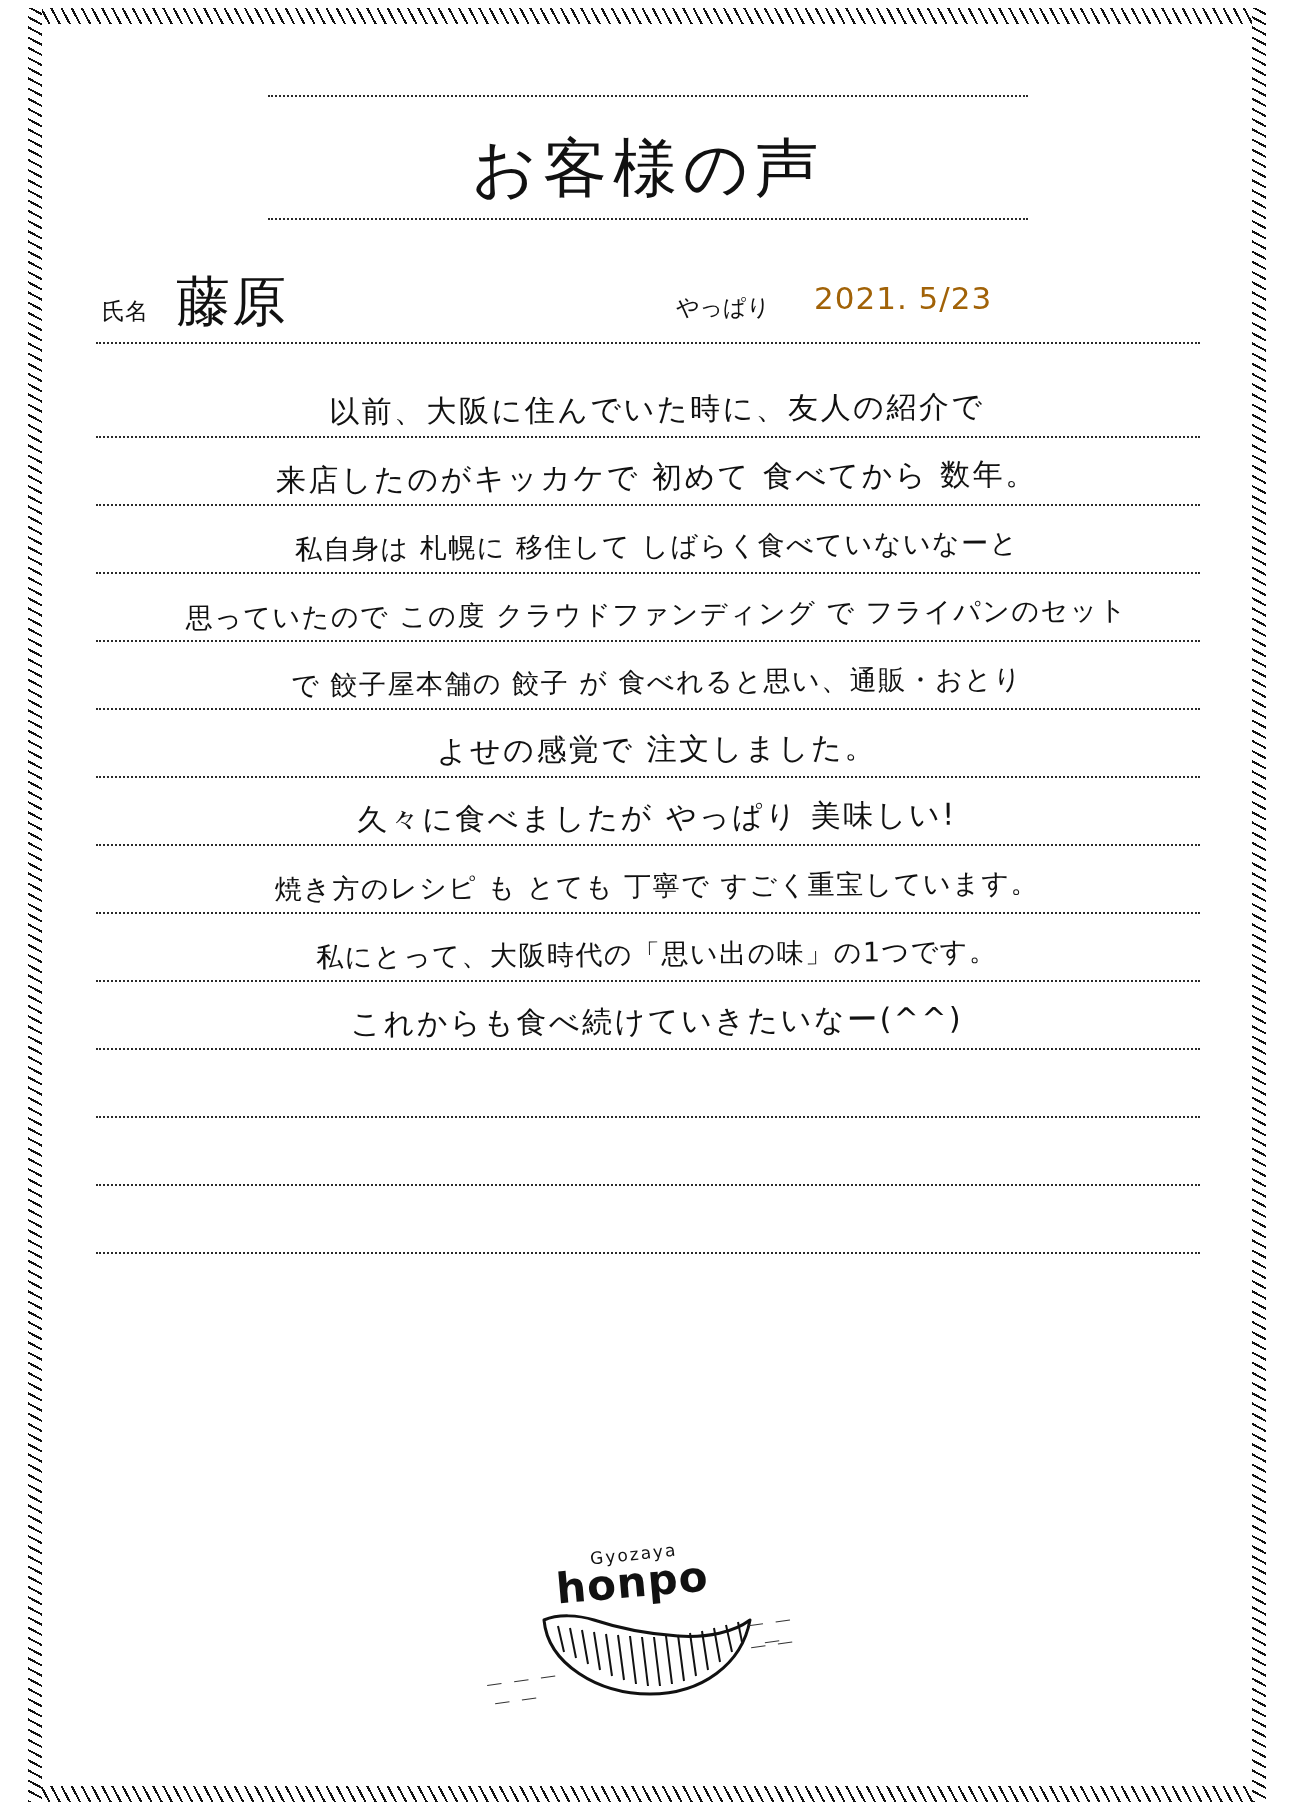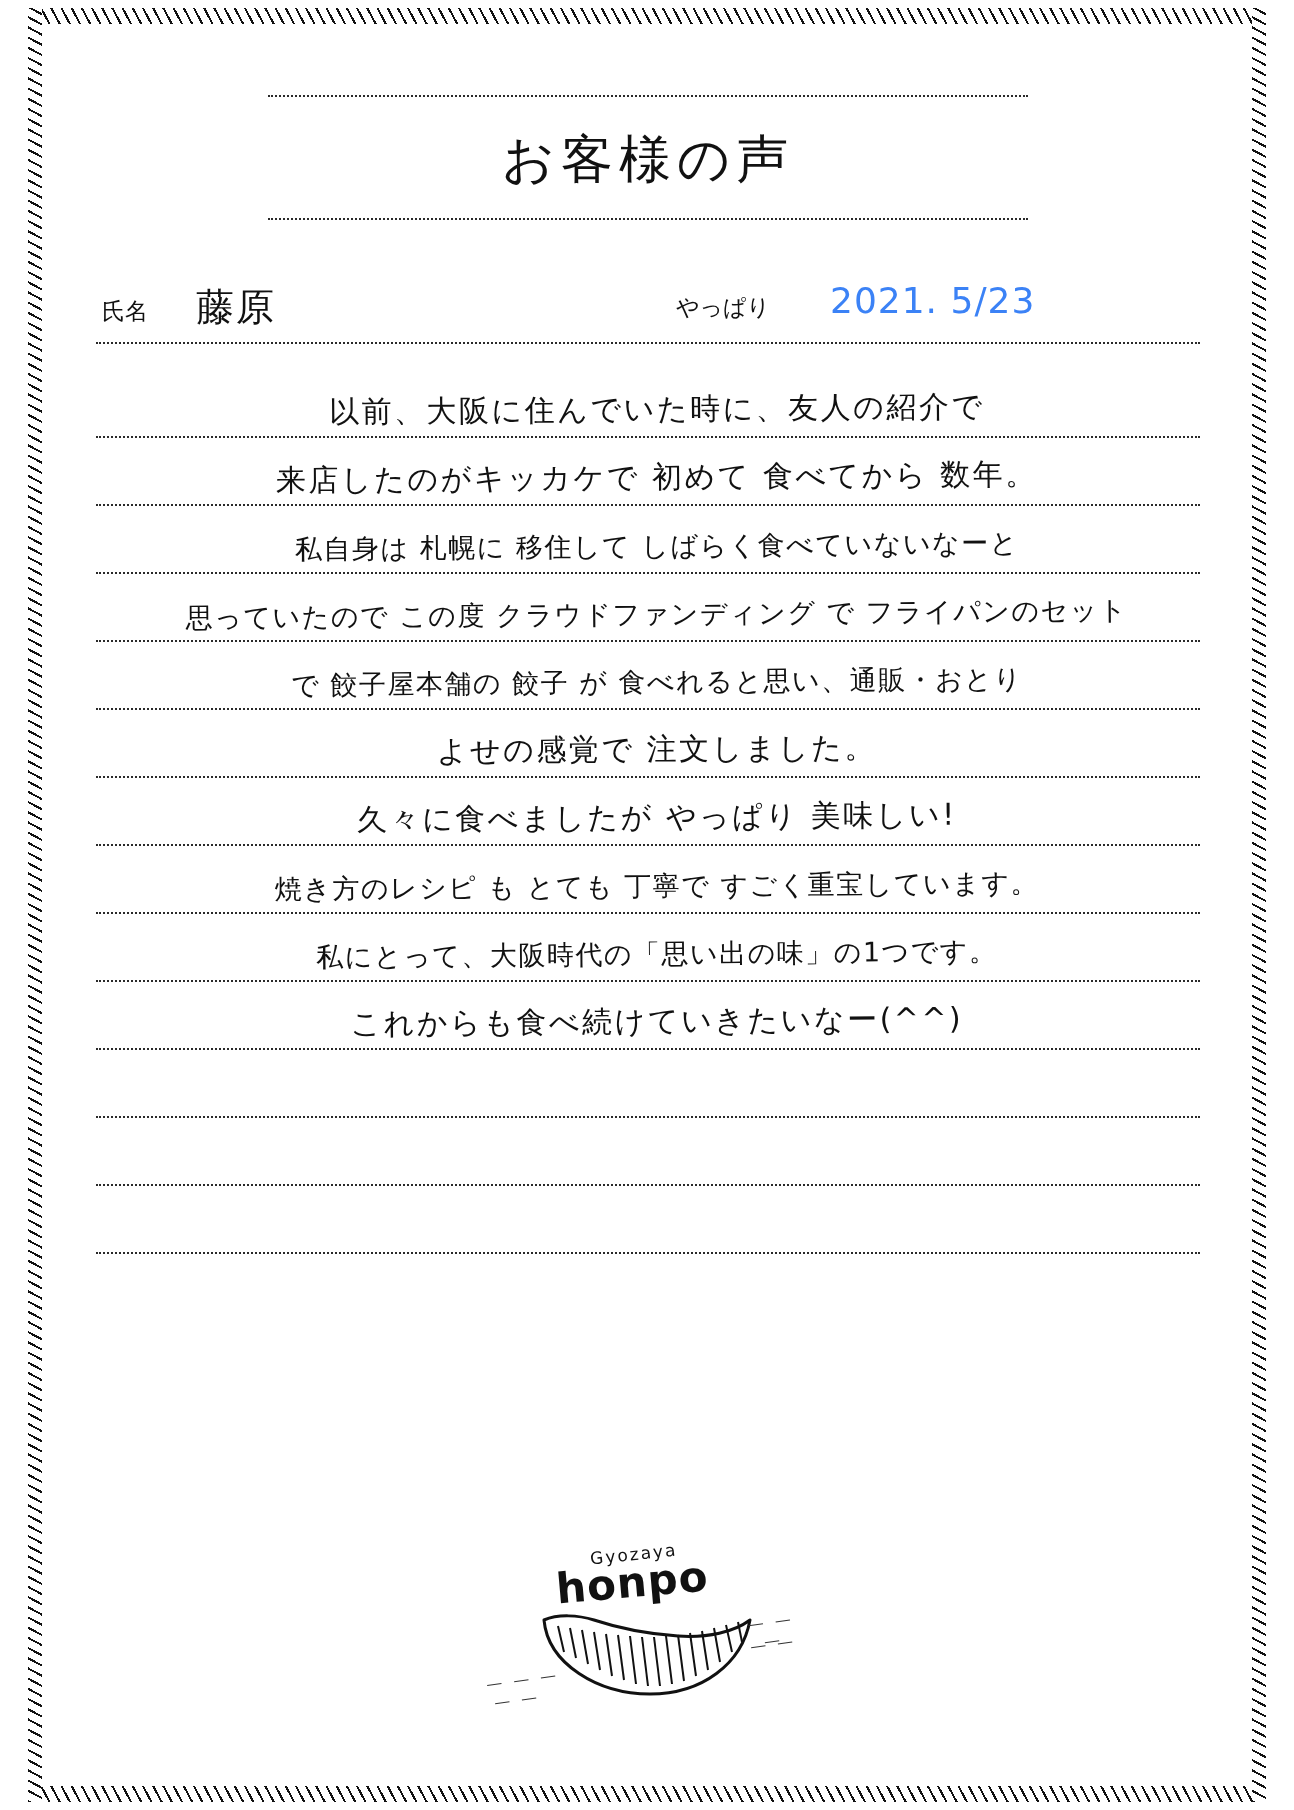--- a/index.html
+++ b/index.html
@@ -88,21 +88,21 @@
     top: 148px;
     width: 760px;
   }
 
   .doc-title {
     position: absolute;
     left: 0;
     top: 55px;
     width: 1104px;
     text-align: center;
-    font-size: 52px;
+    font-size: 64px;
     letter-spacing: 6px;
     font-weight: 400;
     color: #111;
     font-family: "DejaVu Sans", sans-serif;
   }
 
   
   .meta-row {
     position: absolute;
     left: 0;
@@ -112,38 +112,36 @@
   }
   .meta-label {
     position: absolute;
     font-size: 23px;
     color: #111;
     font-family: "DejaVu Sans", sans-serif;
   }
   .label-name { left: 6px; top: 28px; }
   .name-value {
     position: absolute;
-    left: 100px;
+    left: 80px;
     top: -2px;
-    font-size: 38px;
+    font-size: 54px;
     letter-spacing: 2px;
     font-family: "DejaVu Sans", sans-serif;
     color: #111;
-    margin-top: 16px;
   }
   .label-date { left: 580px; top: 24px; }
   .date-value {
     position: absolute;
     left: 718px;
     top: 12px;
-    font-size: 36px;
+    font-size: 31px;
     letter-spacing: 1px;
     font-family: "DejaVu Sans", sans-serif;
-    color: #3b82f6;
-    margin-left: 16px;
+    color: #a16207;
   }
   .meta-rule {
     position: absolute;
     left: 0;
     top: 74px;
     width: 1104px;
   }
 
   
   .lines {

